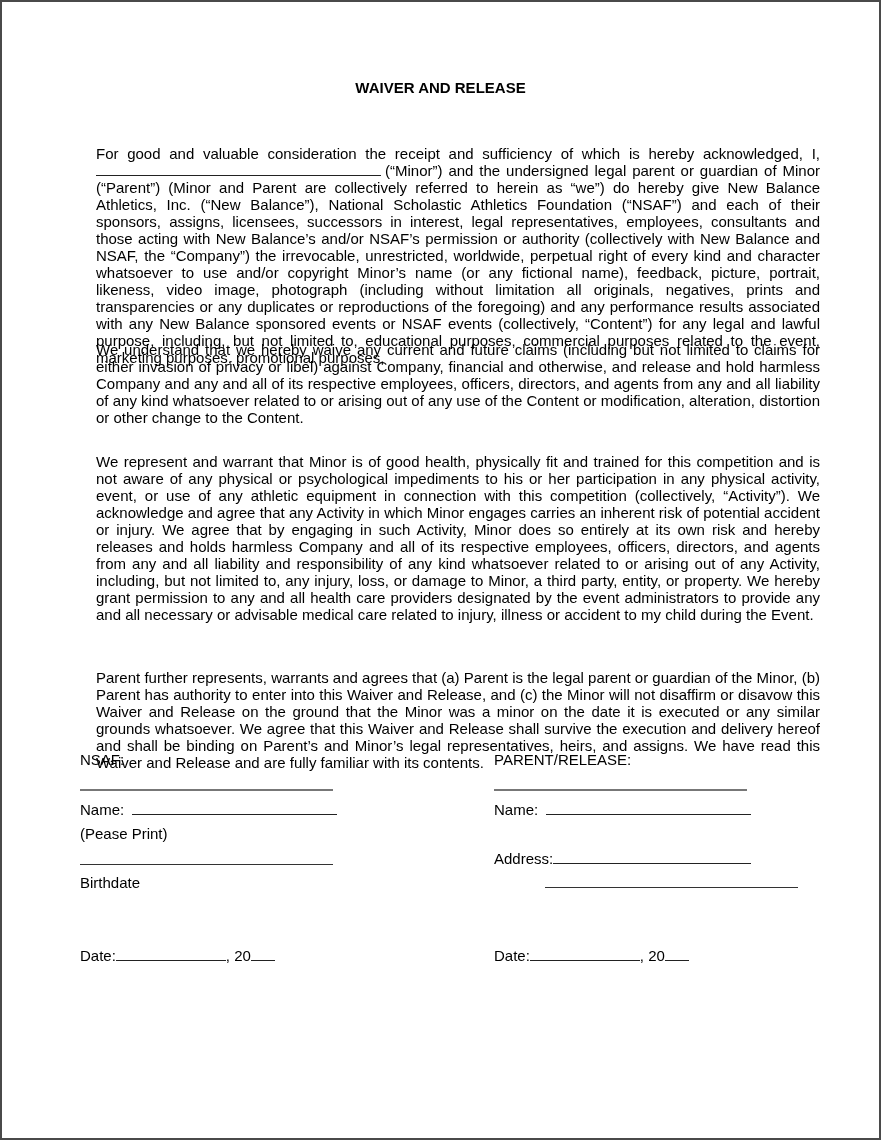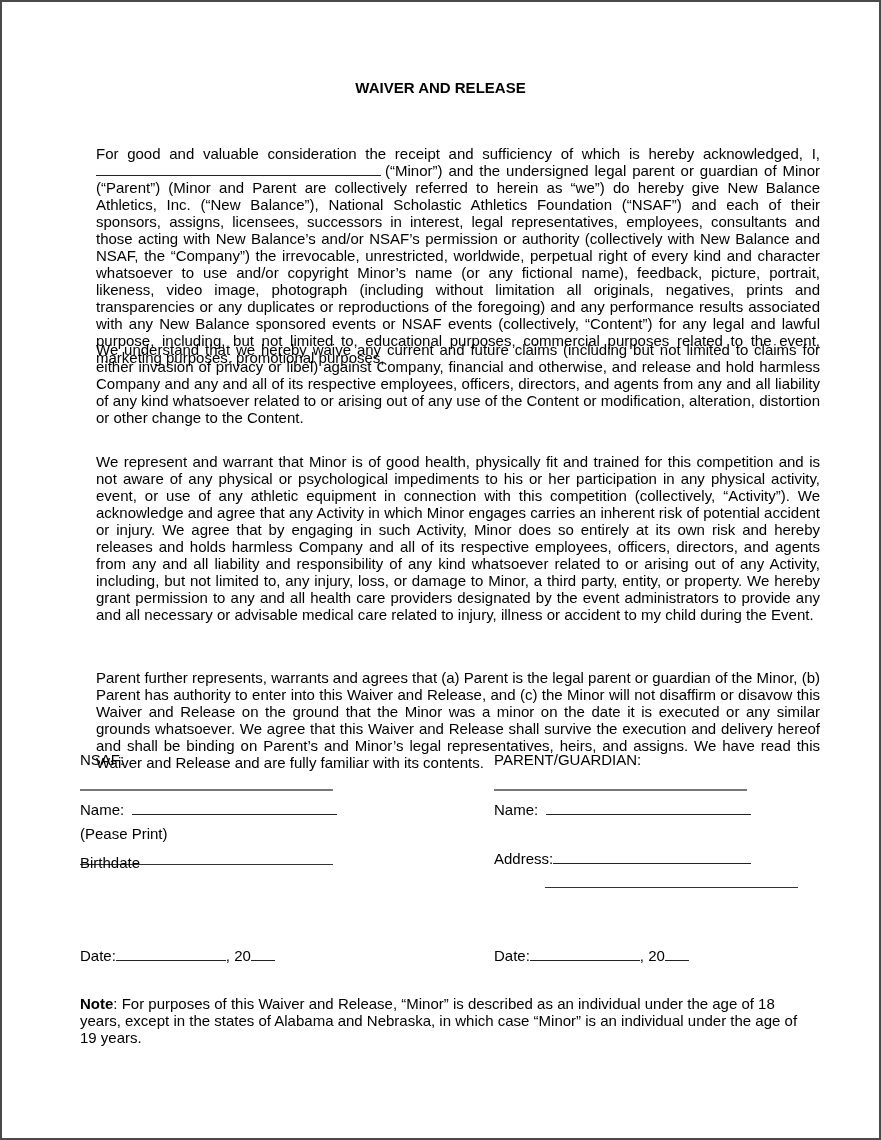--- a/index.html
+++ b/index.html
@@ -60,41 +60,38 @@
   <div class="abs" style="left:78px; top:749px;">NSAF:</div>
   <div class="line line-heavy" style="left:78px; top:787px; width:253px;"></div>
 
   <div class="abs" style="left:78px; top:799px;">
     <span>Name:</span>
     <span class="uline" style="width:205px; margin-left:4px;"></span>
   </div>
   <div class="abs" style="left:78px; top:823px;">(Pease Print)</div>
 
   <div class="line" style="left:78px; top:862px; width:253px;"></div>
-  <div class="abs" style="left:78px; top:852px;">Birthdate</div>
+  <div class="abs" style="left:78px; top:872px;">Birthdate</div>
 
   <div class="abs" style="left:78px; top:945px;">
     <span>Date:</span><span class="uline" style="width:110px;"></span><span>, 20</span><span class="uline" style="width:24px;"></span>
   </div>
 
-  <div class="abs" style="left:492px; top:749px;">PARENT/GUARDIAN:</div>
+  <div class="abs" style="left:492px; top:749px;">PARENT/RELEASE:</div>
   <div class="line line-heavy" style="left:492px; top:787px; width:253px;"></div>
 
   <div class="abs" style="left:492px; top:799px;">
     <span>Name:</span>
     <span class="uline" style="width:205px; margin-left:4px;"></span>
   </div>
 
   <div class="abs" style="left:492px; top:848px;">
     <span>Address:</span><span class="uline" style="width:198px;"></span>
   </div>
   <div class="line" style="left:543px; top:885px; width:253px;"></div>
 
 
   <div class="abs" style="left:492px; top:945px;">
     <span>Date:</span><span class="uline" style="width:110px;"></span><span>, 20</span><span class="uline" style="width:24px;"></span>
   </div>
 
-  <div class="note">
-    <b>Note</b><span>:  For purposes of this Waiver and Release, “Minor” is described as an individual under the age of 18 years, except in the states of Alabama and Nebraska, in which case “Minor” is an individual under the age of 19 years.</span>
-  </div>
 
 </div>
 
 </body></html>

